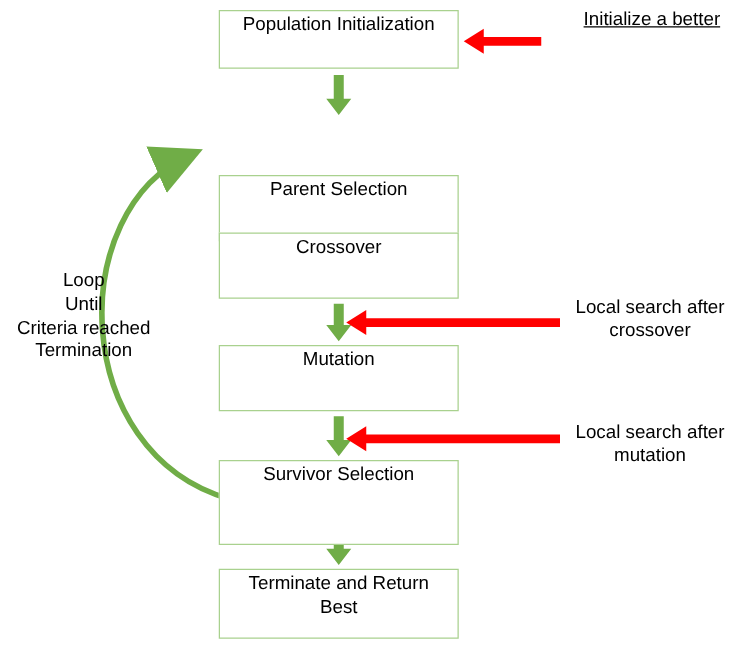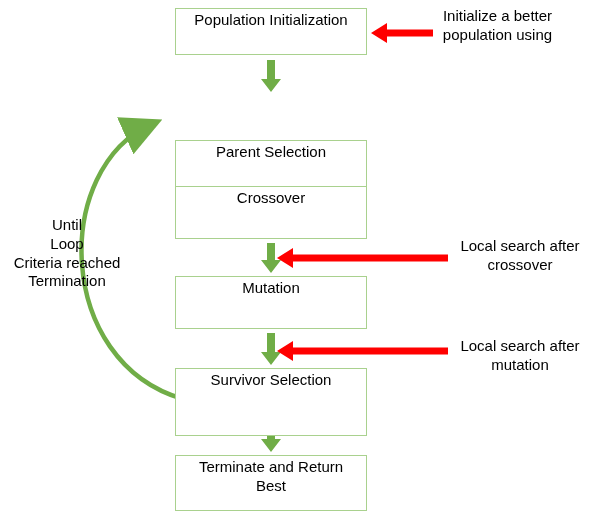--- a/index.html
+++ b/index.html
@@ -88,35 +88,34 @@
   </div>
 
   <div class="box" style="top:368px;height:68px;">
     <span>Survivor Selection</span>
   </div>
 
   <div class="box" style="top:455px;height:56px;">
     <span>Terminate and Return Best</span>
   </div>
 
-  <div class="annot" style="left:420px;top:7px;width:155px;">
+  <div class="annot" style="left:444px;top:7px;width:155px;text-decoration:underline;">
     <div>Initialize a better</div>
-    <div>population using</div>
   </div>
 
   <div class="annot" style="left:445px;top:237px;width:150px;">
     <div>Local search after</div>
     <div>crossover</div>
   </div>
 
   <div class="annot" style="left:445px;top:337px;width:150px;">
     <div>Local search after</div>
     <div>mutation</div>
   </div>
 
   <div class="annot" style="left:8px;top:216px;width:118px;">
+    <div>Loop</div>
     <div>Until</div>
-    <div>Loop</div>
     <div>Criteria reached</div>
     <div>Termination</div>
   </div>
 
 </div>
 
 </body></html>

